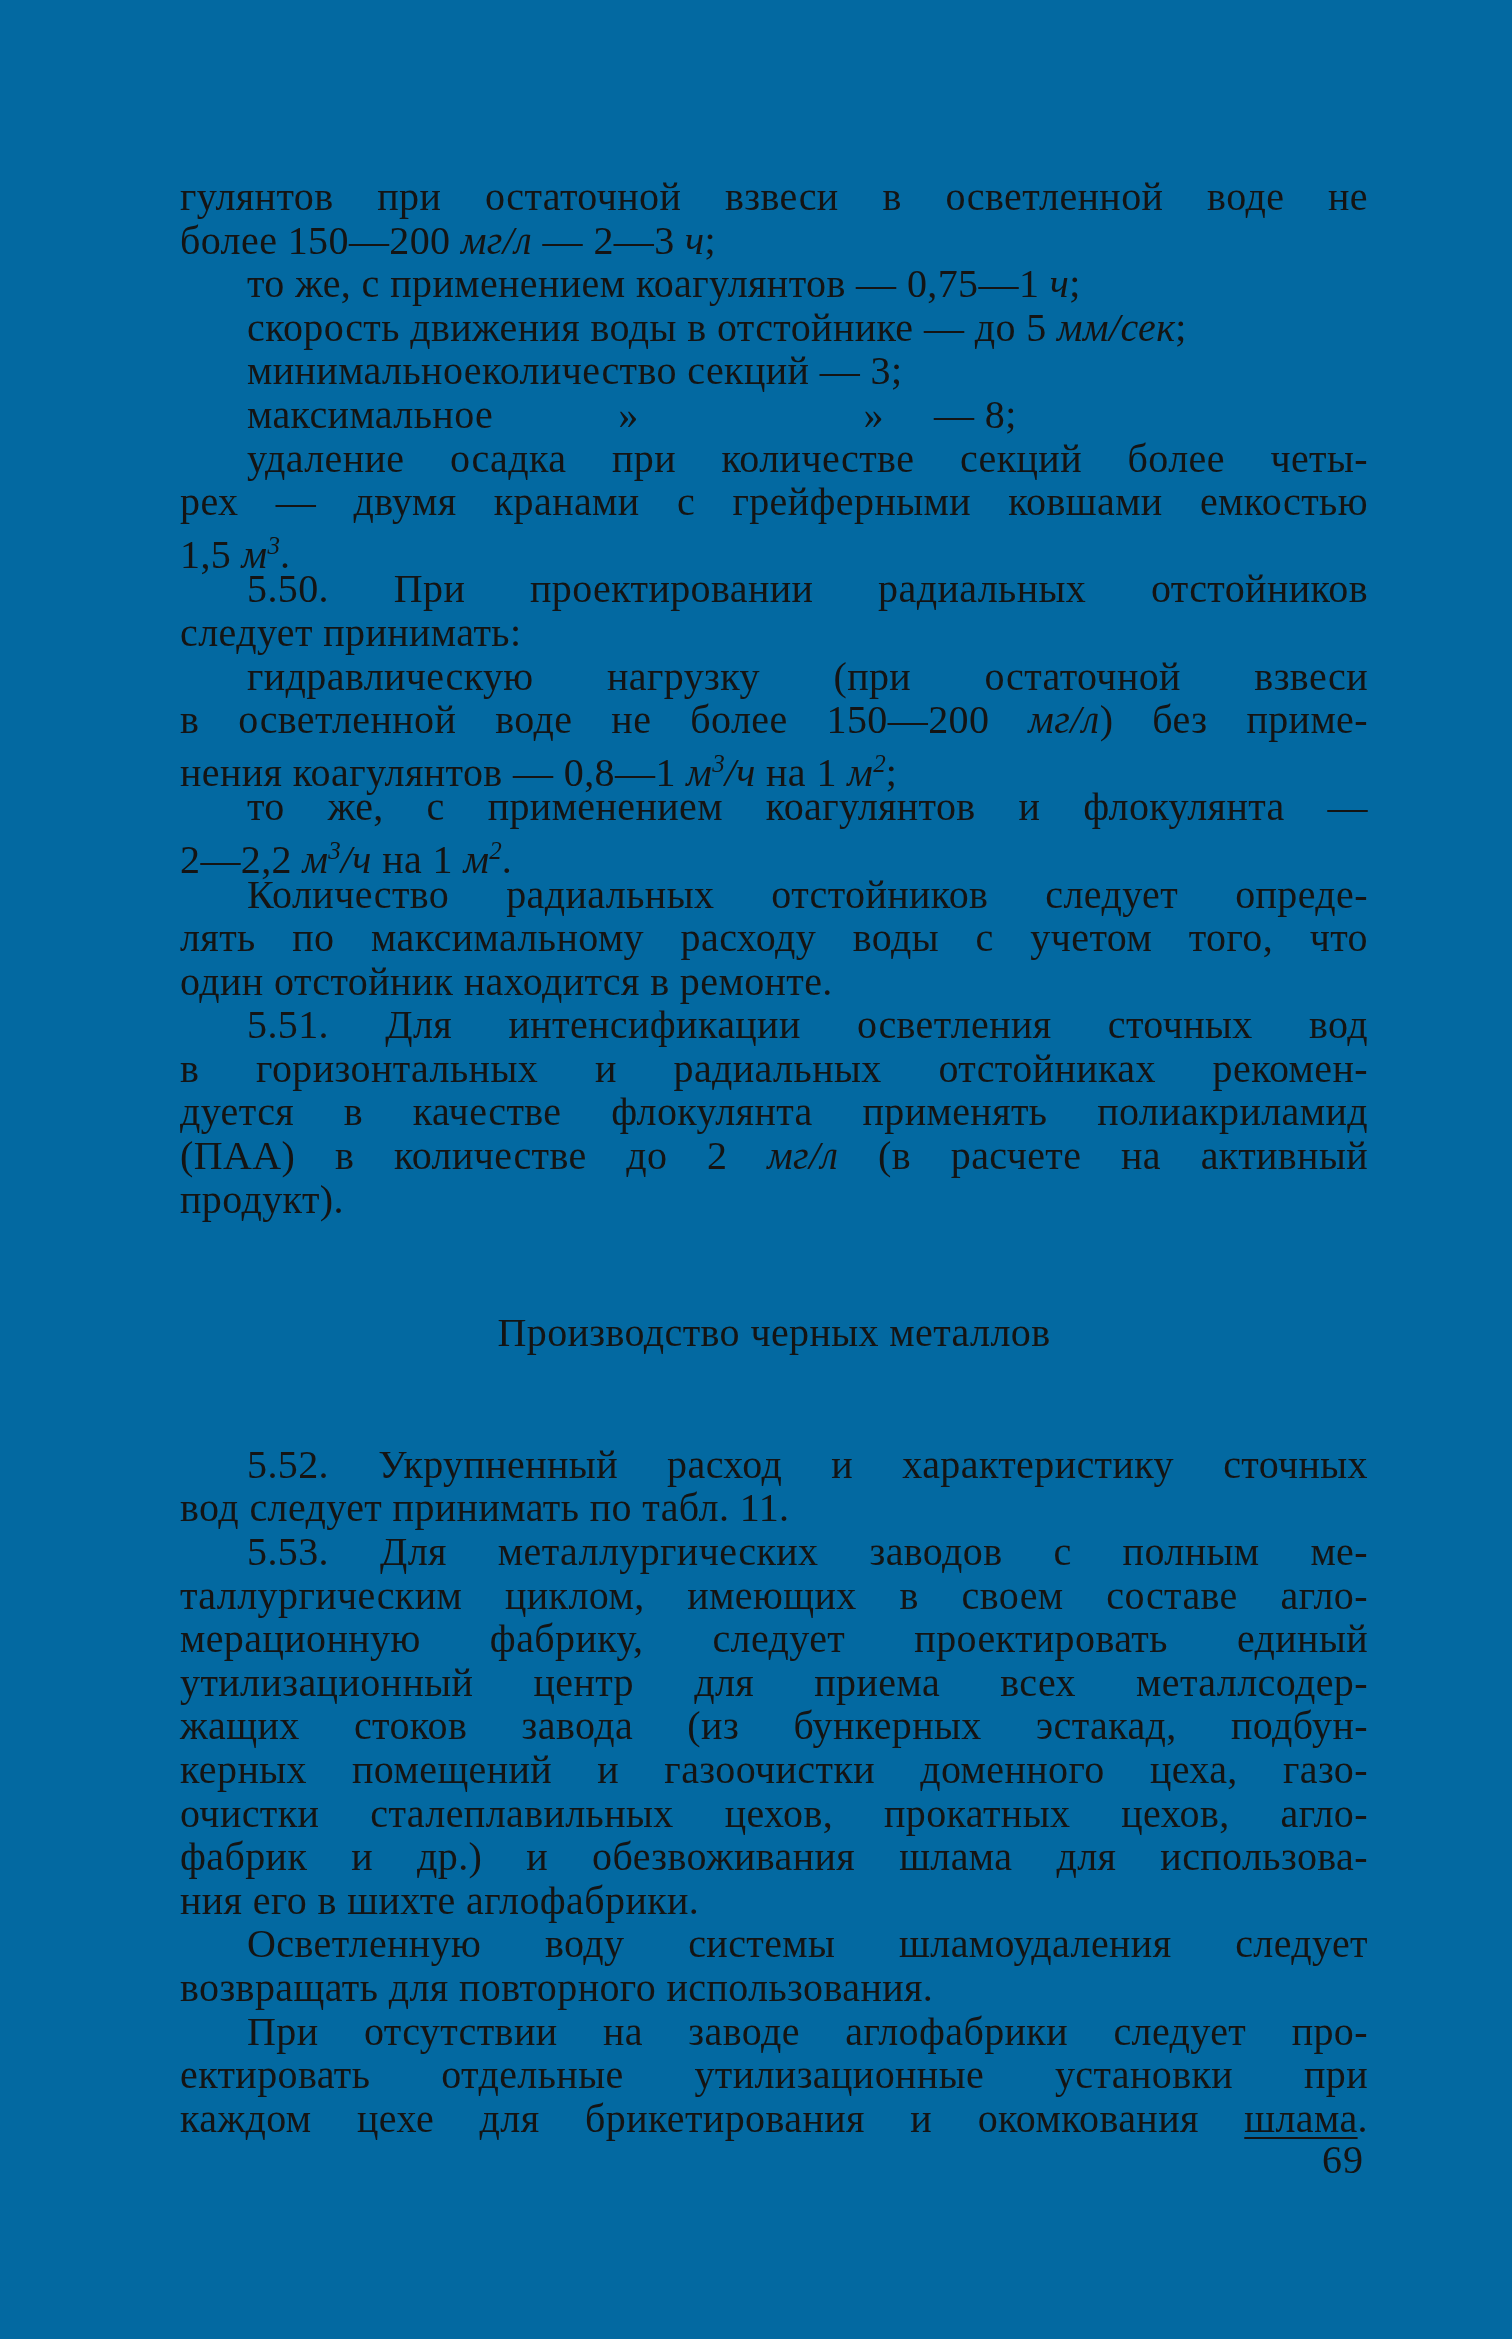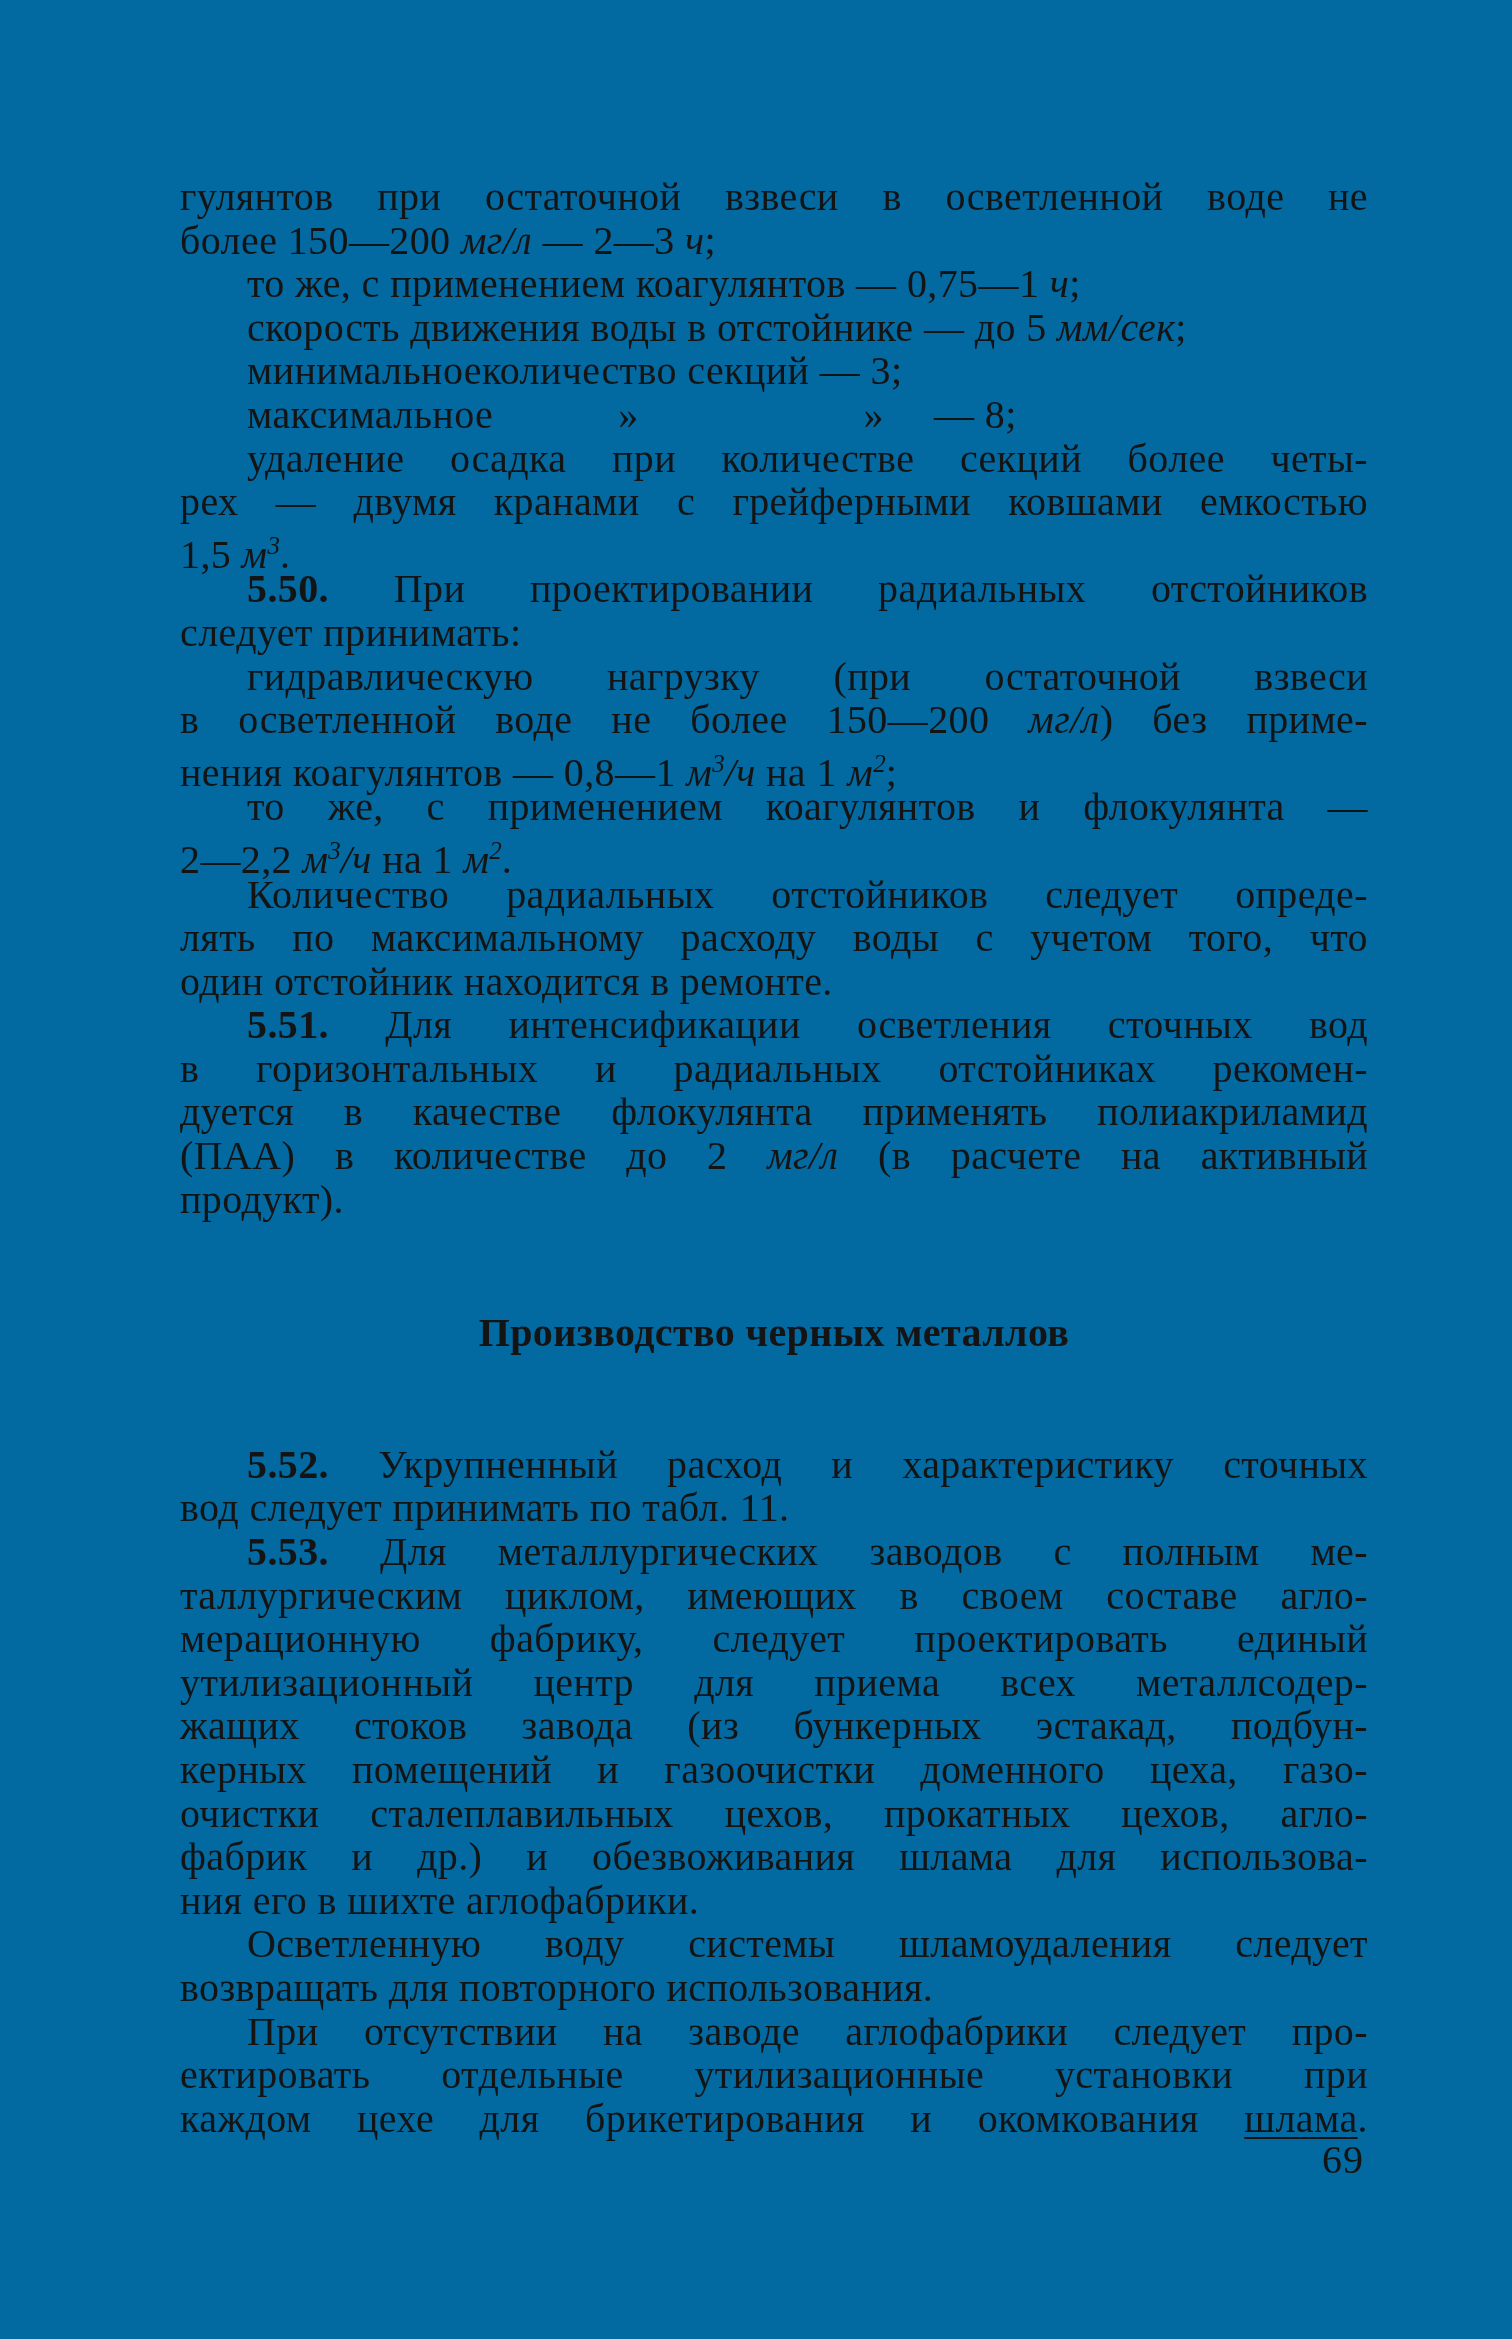--- a/index.html
+++ b/index.html
@@ -24,26 +24,26 @@
     letter-spacing:0.4px;
     white-space:nowrap;
   }
   .line.justify {
     white-space:normal;
     text-align:justify;
     text-align-last:justify;
   }
   .line.indent { padding-left:67px; }
   .line.heading {
-    font-weight:bold;
+    font-weight:normal;
     text-align:right;
     text-align-last:center;
     white-space:nowrap;
   }
-  .s-b { font-weight:bold; }
+  .s-b { font-weight:normal; }
   .s-i { font-style:italic; }
   .s-u { text-decoration:underline; text-underline-offset:5px; text-decoration-thickness:2px; }
   .s-sup { font-size:25px; vertical-align:14px; letter-spacing:0; }
   .page-number {
     position:absolute;
     right:148px; top:2136px;
     font-size:40px;
     letter-spacing:1px;
   }
 </style>

